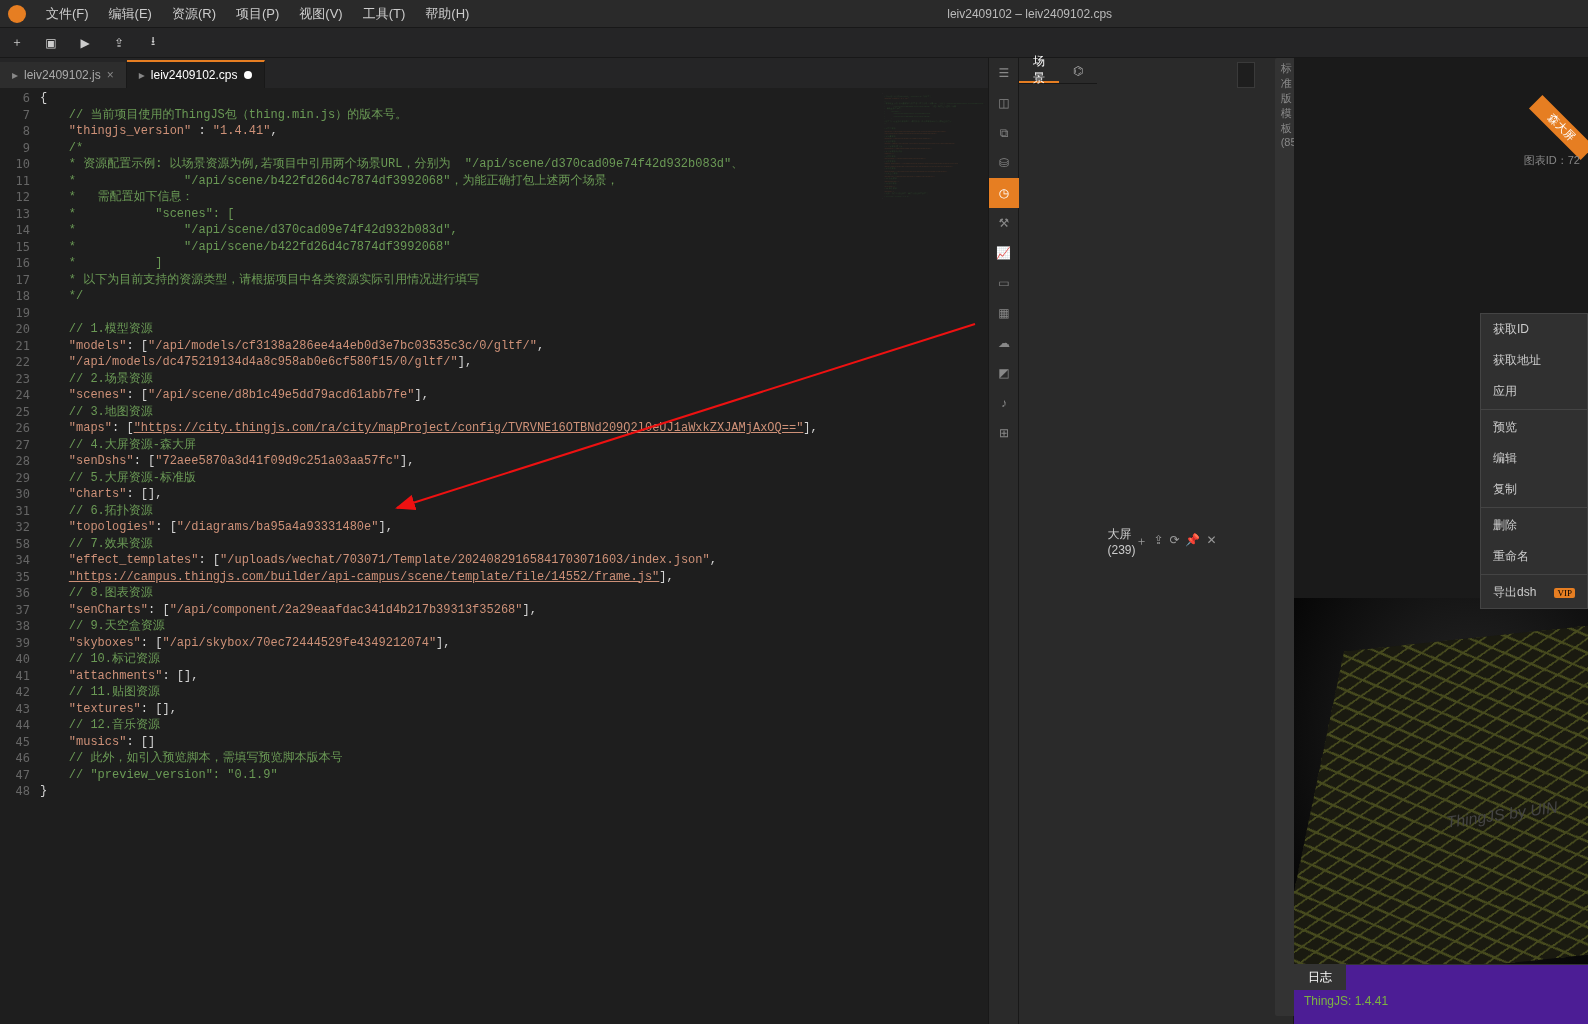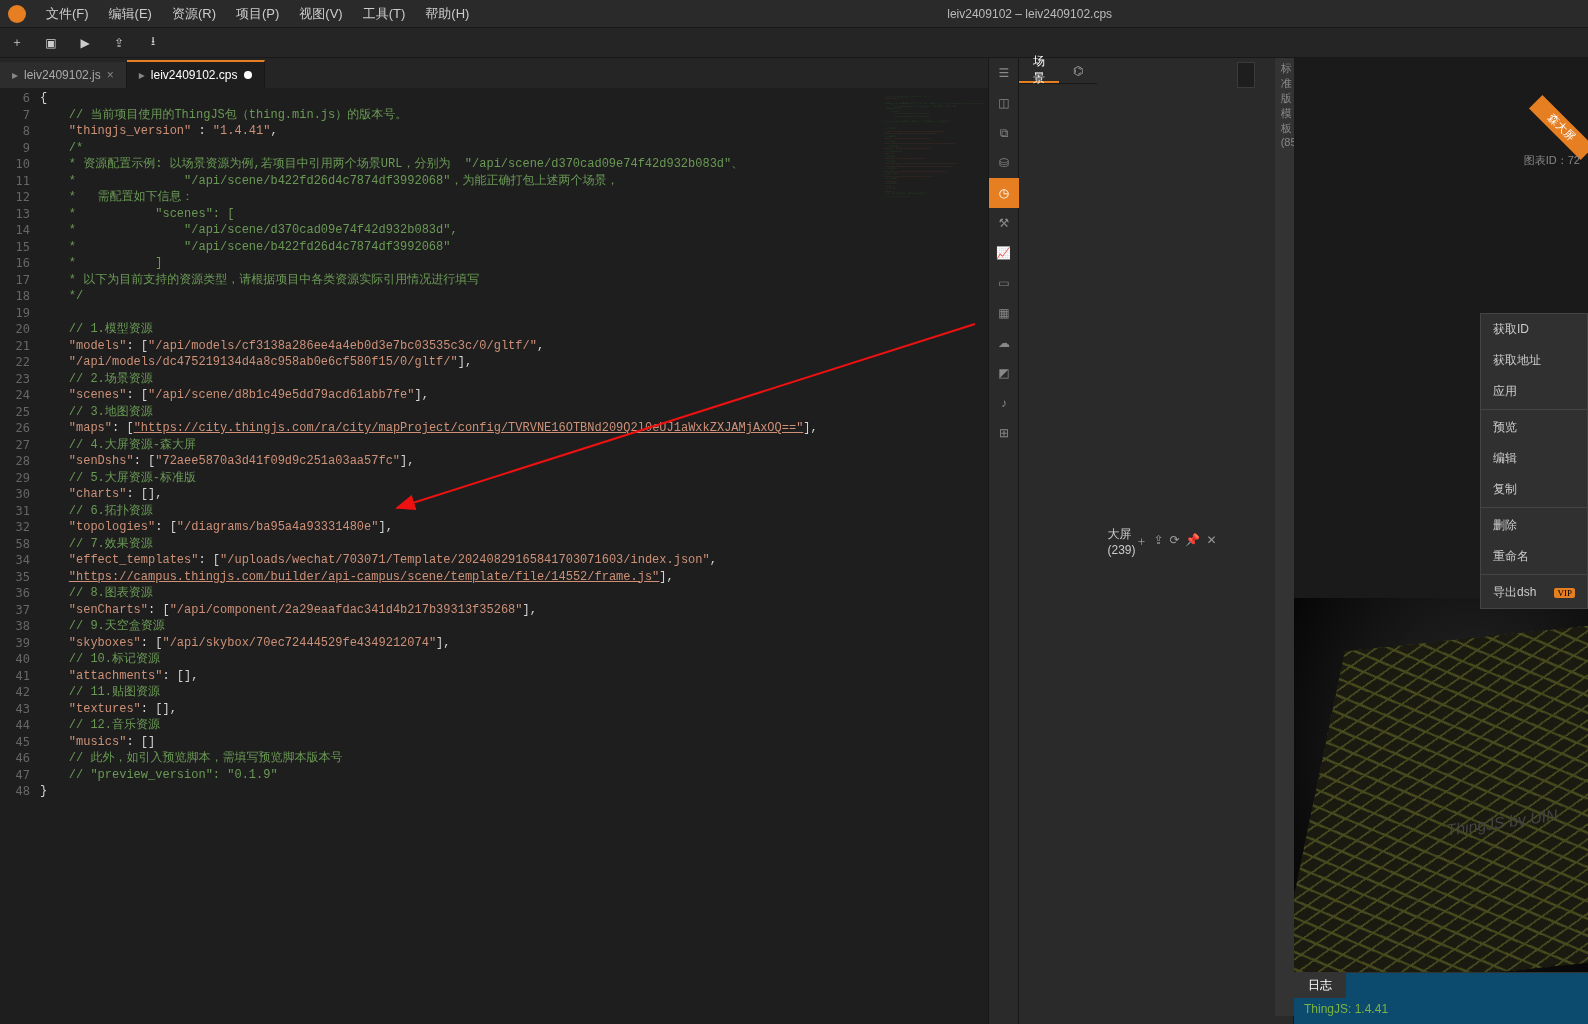--- a/index.html
+++ b/index.html
@@ -93,21 +93,21 @@
 .preview-pane { flex: 1; display: flex; flex-direction: column; background: #1a1a1a; position: relative;}
 .preview-tag { position: absolute; top: 60px; right: -10px; transform: rotate(45deg); background: #e67e22; color: #fff; padding: 2px 20px; font-size: 11px;}
 .preview-meta { position: absolute; top: 95px; right: 8px; color: #888; font-size: 11px;}
 .preview-shot { position: absolute; top: 265px; right: 0; width: 80px; height: 50px; background: linear-gradient(135deg,#0a2540,#1a5f9e); border: 1px solid #333;}
 .preview-shot2 { position: absolute; top: 325px; right: 0; width: 80px; height: 50px; background: linear-gradient(135deg,#0a3d62,#222); border: 1px solid #333;}
 .preview-shot3 { position: absolute; top: 385px; right: 0; width: 80px; height: 50px; background: linear-gradient(135deg,#0a2540,#333); border: 1px solid #333;}
 .fab { position: absolute; right: 16px; top: 490px; width: 30px; height: 30px; border-radius: 50%; background: #333; display: flex; align-items: center; justify-content: center; color: #ccc; cursor: pointer;}
 .canvas3d { flex: 1; background: radial-gradient(ellipse at 60% 40%, #2a2a2a, #000); position: relative; overflow: hidden; margin-top: 540px;}
 .iso-floor { position: absolute; left: 5%; top: 10%; width: 130%; height: 90%; background: repeating-linear-gradient(25deg,#474b1e 0 2px,transparent 2px 14px), repeating-linear-gradient(-35deg,#474b1e 0 2px,transparent 2px 14px), #1a1a10; transform: skewY(-6deg) skewX(-12deg);}
 .watermark { position: absolute; right: 30px; bottom: 140px; color: #444; font-size: 16px; transform: rotate(-8deg); font-style: italic;}
-.log-panel { height: 52px; background: #0c4a6e; border-top: 1px solid #333;}
+.log-panel { height: 60px; background: #4c1d95; border-top: 1px solid #333;}
 .log-panel .log-tab { display: inline-block; padding: 4px 14px; background: #333; color: #fff; font-size: 12px;}
 .log-panel .log-line { padding: 4px 10px; color: #7cb342; font-size: 12px;}
 
 .arrow-overlay { position: absolute; left: 0; top: 0; width: 100%; height: 100%; pointer-events: none; z-index: 50;}
 </style>
 </head>
 <body>
 
 <div class="menubar">
   <div class="logo"></div>

